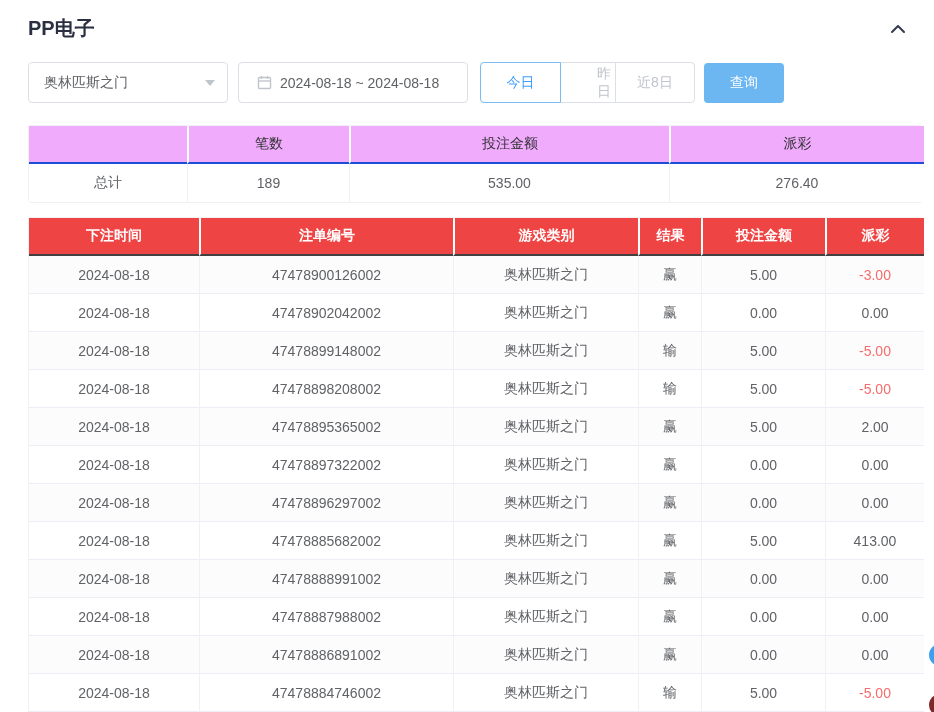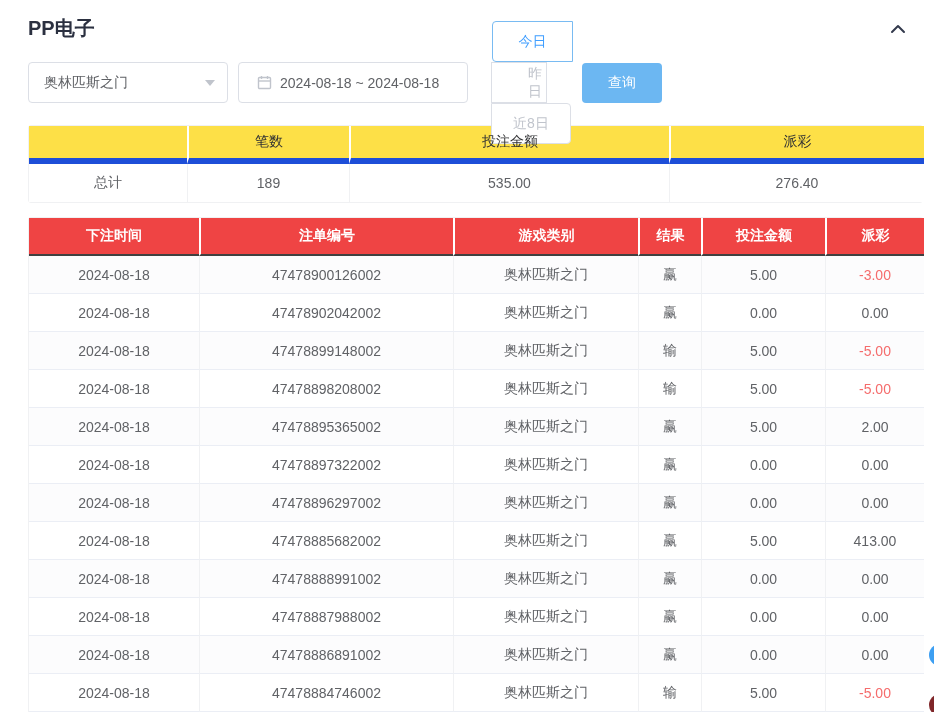--- a/index.html
+++ b/index.html
@@ -50,21 +50,21 @@
   .date-box {
     margin-left: 10px;
     width: 230px; height: 41px;
     border: 1px solid #dcdfe6; border-radius: 4px;
     display: flex; align-items: center;
     padding: 0 18px;
     font-size: 14px; color: #606266;
     background: #fff; cursor: pointer;
   }
   .date-box .cal { margin-right: 8px; line-height: 0; }
-  .btn-group { display: flex; margin-left: 24px; flex-direction: column; }
+  .btn-group { display: flex; margin-left: 12px; }
   .qbtn {
     height: 41px;
     background: #fff;
     border: 1px solid #dcdfe6;
     font-size: 14px;
     color: #c0c4cc;
     cursor: pointer;
     margin-left: -1px;
     font-family: inherit;
   }
@@ -98,25 +98,25 @@
     height: 38px;
     font-size: 14px;
     text-align: center;
     vertical-align: middle;
     overflow: hidden;
     white-space: nowrap;
   }
   
   .summary-wrap { margin-top: 22px; }
   .summary th {
-    background: #fde047;
+    background: #f0abfc;
     color: #303133;
     font-weight: normal;
     border-left: 2px solid #fff;
-    border-bottom: 6px solid #1d4ed8;
+    border-bottom: 2px solid #1d4ed8;
   }
   .summary th:first-child { border-left: none; }
   .summary td {
     background: #fff;
     color: #606266;
     border-left: 1px solid #f0f1f3;
   }
   .summary td:first-child { border-left: none; }
   
   .records-wrap { margin-top: 14px; border-bottom: none; border-radius: 3px 3px 0 0; }

